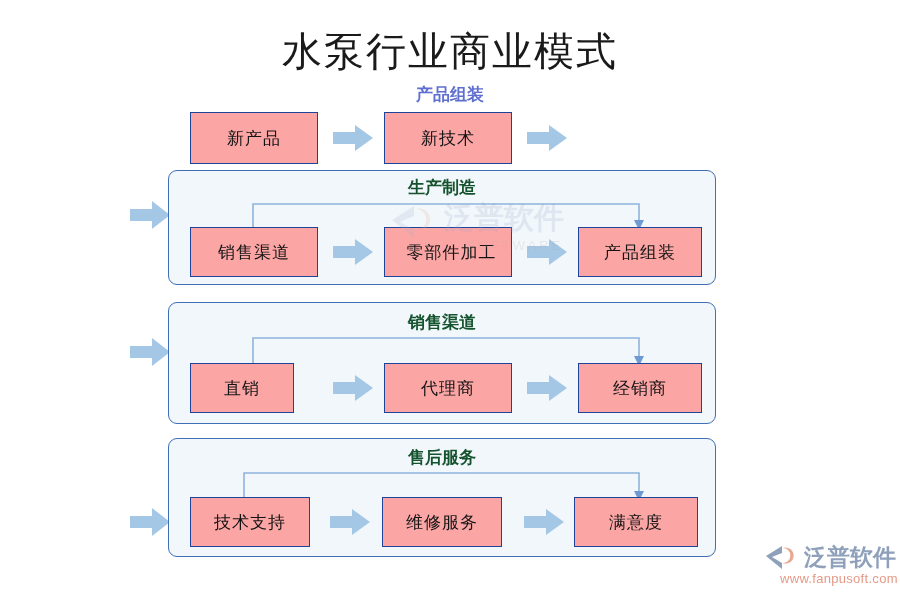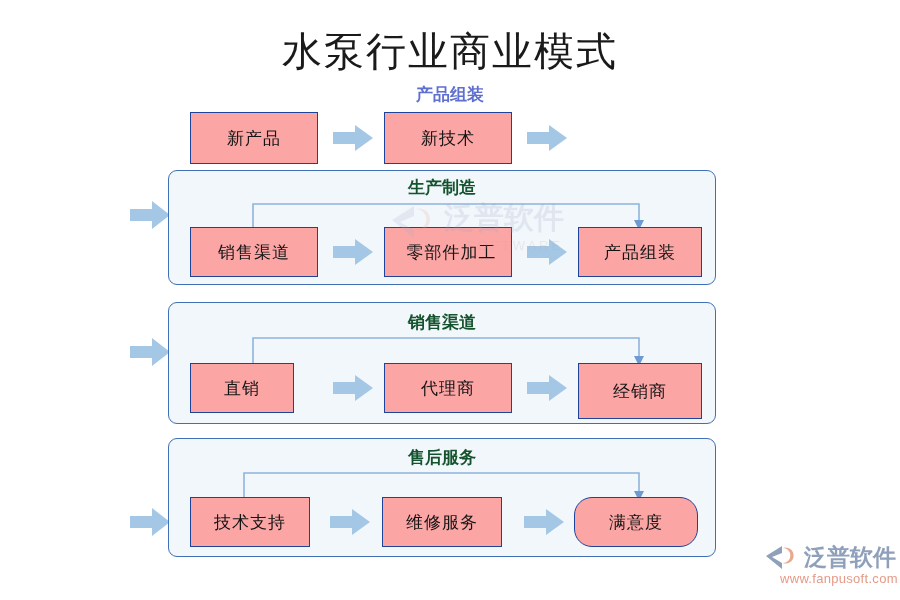--- a/index.html
+++ b/index.html
@@ -242,21 +242,21 @@
   </div>
 
   <div class="node" style="left:384px; top:363px; width:128px; height:50px;">代理商</div>
 
   <div class="chev" style="left:527px; top:375px;">
     <svg width="40" height="26" viewBox="0 0 40 26">
       <polygon points="0,7 22,7 22,0 40,13 22,26 22,19 0,19" fill="#a5c7e6"></polygon>
     </svg>
   </div>
 
-  <div class="node" style="left:578px; top:363px; width:124px; height:56px;">经销商</div>
+  <div class="node" style="left:578px; top:363px; width:124px; height:50px;">经销商</div>
 
   <div class="chev" style="left:130px; top:508px;">
     <svg width="40" height="28" viewBox="0 0 40 28">
       <polygon points="0,8 22,8 22,0 40,14 22,28 22,20 0,20" fill="#a5c7e6"></polygon>
     </svg>
   </div>
 
   <div class="panel" style="left:168px; top:438px; width:548px; height:119px;">
     <div class="section-label" style="left:0; top:8px;">售后服务</div>
   </div>
@@ -277,21 +277,21 @@
   </div>
 
   <div class="node" style="left:382px; top:497px; width:120px; height:50px;">维修服务</div>
 
   <div class="chev" style="left:524px; top:509px;">
     <svg width="40" height="26" viewBox="0 0 40 26">
       <polygon points="0,7 22,7 22,0 40,13 22,26 22,19 0,19" fill="#a5c7e6"></polygon>
     </svg>
   </div>
 
-  <div class="node" style="left:574px; top:497px; width:124px; height:50px;border-radius:18px;">满意度</div>
+  <div class="node" style="left:574px; top:497px; width:124px; height:50px;">满意度</div>
 
   <div class="watermark">
     <svg width="58" height="40" viewBox="0 0 58 40" style="position:absolute;left:0;top:4px;">
       <path d="M 4,20 L 26,6 L 26,16 L 12,22 L 26,30 L 26,38 Z" fill="#9fb0c8"></path>
       <path d="M 28,9 a 11,11 0 1 1 -0.4,21 a 9,9 0 0 0 0.4,-21 z" fill="#e8a98f"></path>
     </svg>
     <div class="wm-text">泛普软件</div>
     <div class="wm-sub">SOFTWARE</div>
   </div>
 

